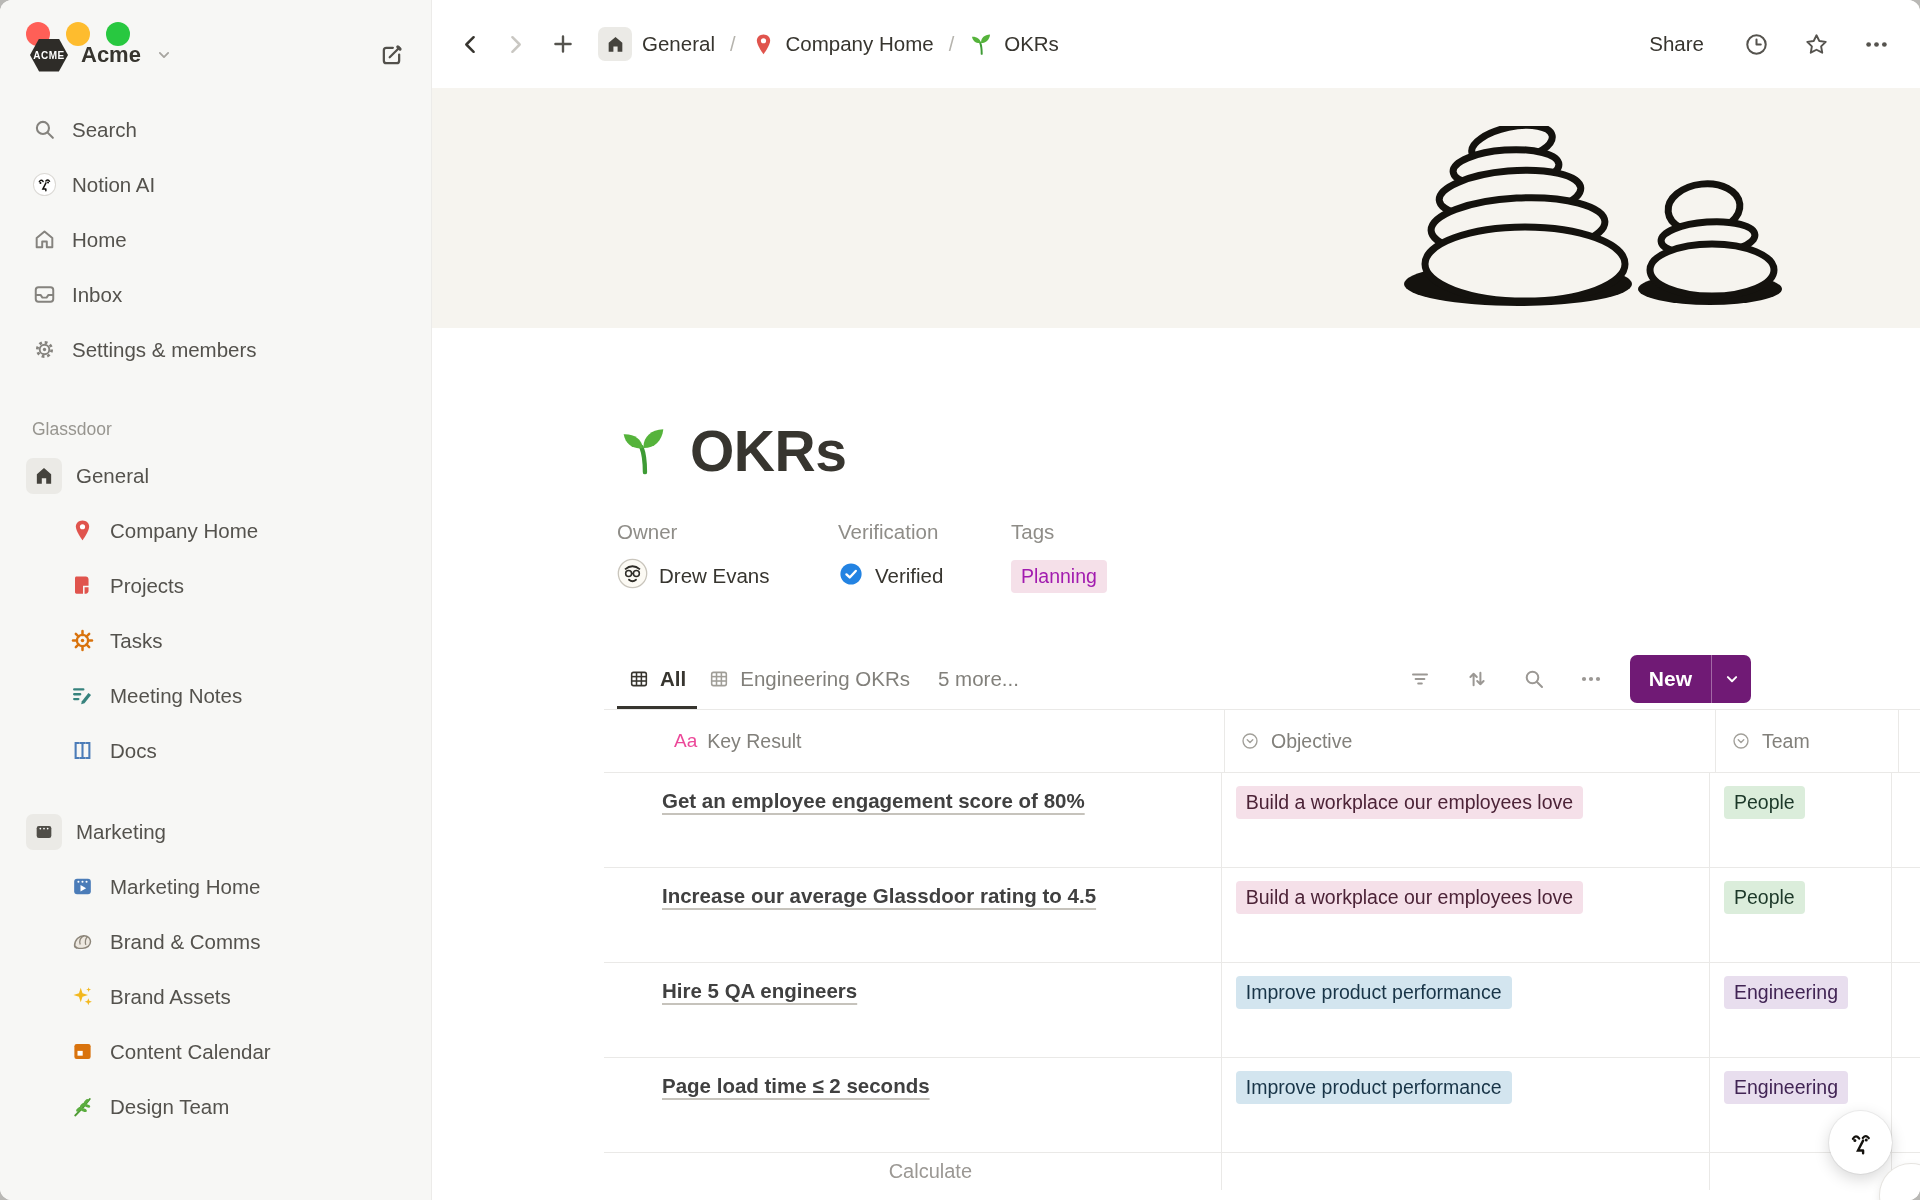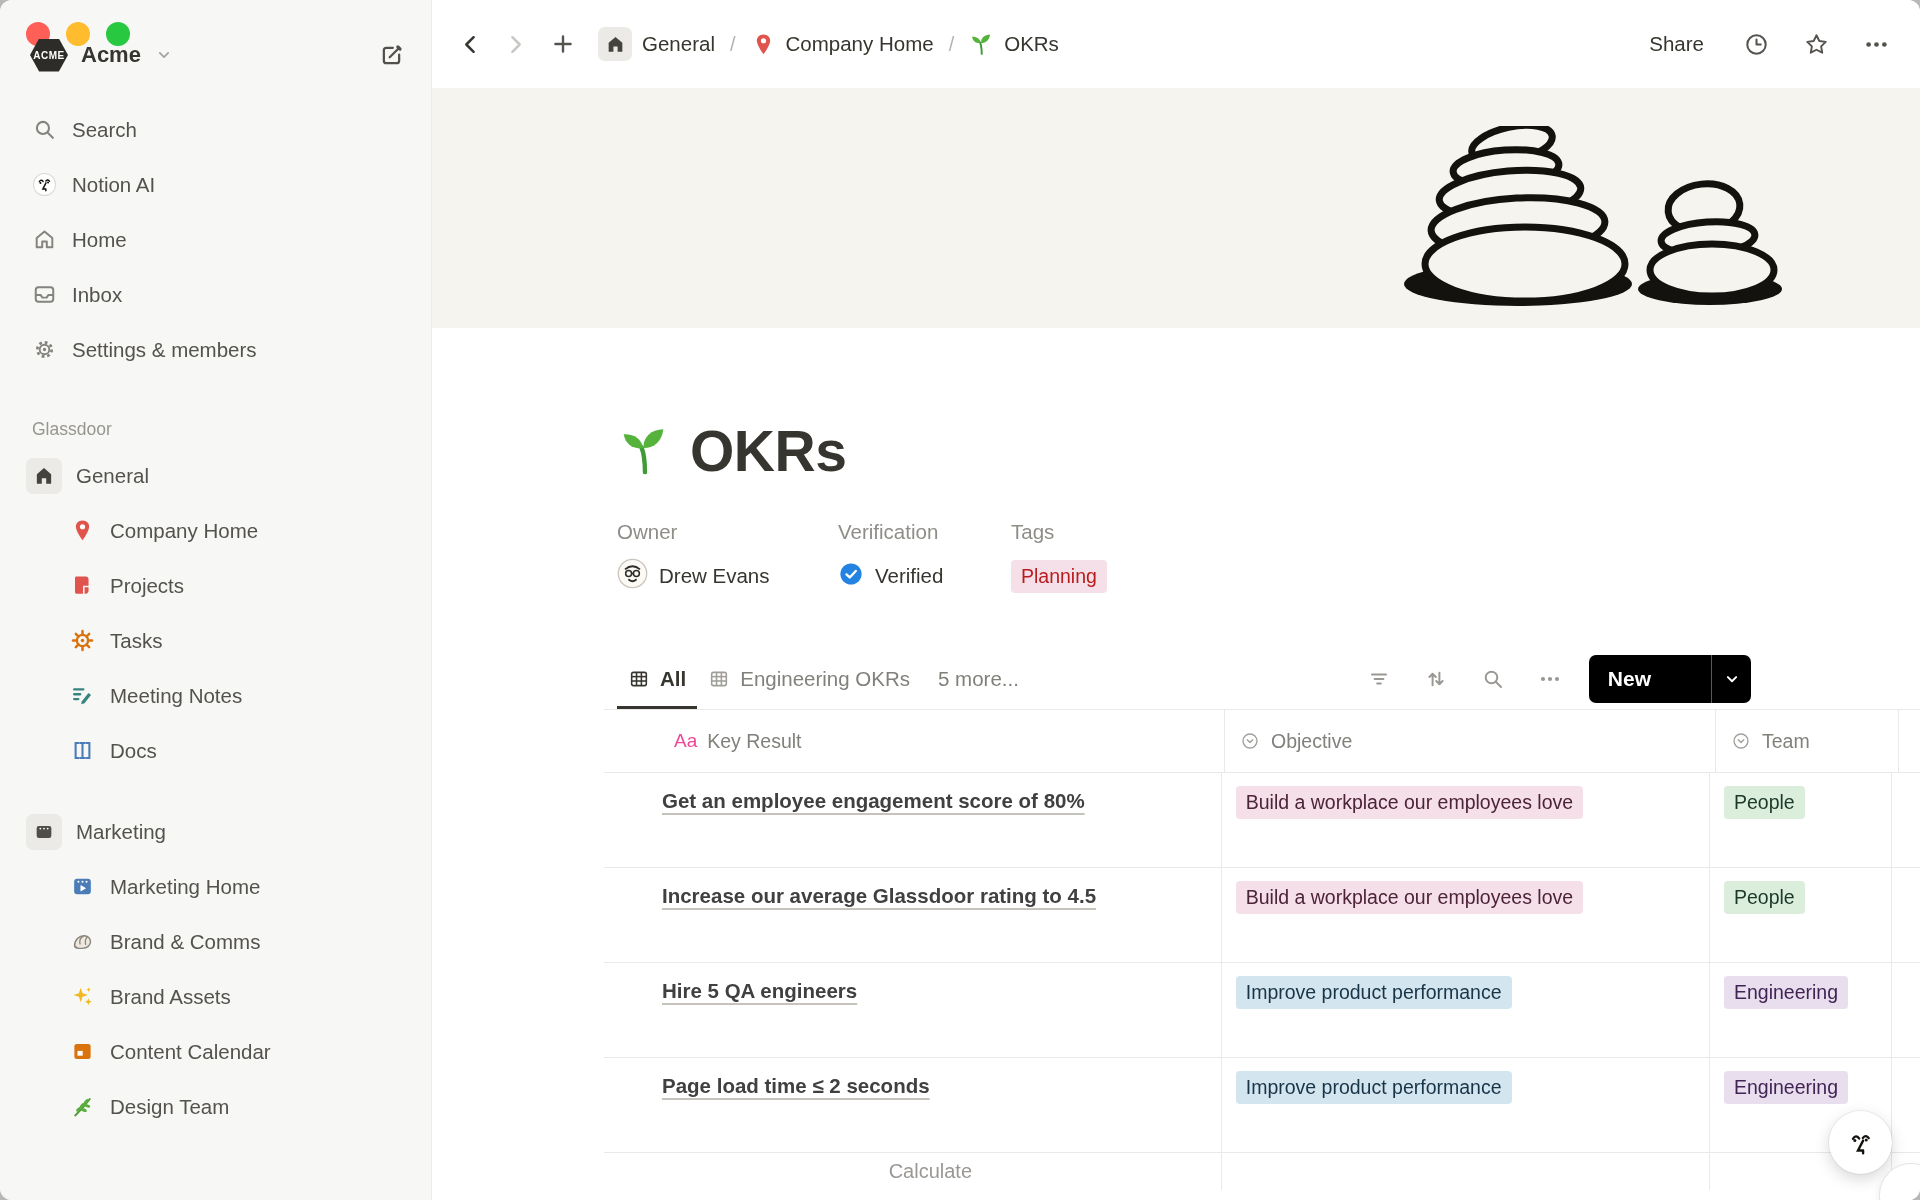--- a/index.html
+++ b/index.html
@@ -464,21 +464,21 @@
               <span class="vbadge"><svg viewBox="0 0 24 24">
                     <circle cx="12" cy="12" r="9.8" fill="#2383E2"></circle>
                     <path d="M7.8 12.4 L10.8 15.2 L16.4 9.2" fill="none" stroke="#fff" stroke-width="2.2" stroke-linecap="round" stroke-linejoin="round"></path>
                   </svg></span>
               <span>Verified</span>
             </div>
           </div>
           <div class="prop-tags">
             <div class="prop-label">Tags</div>
             <div class="prop-value" id="tags-value">
-                <span class="pill" style="background:#F5E0E9;color:#b91c1c">Planning</span>
+                <span class="pill" style="background:#F5E0E9;color:#a21caf">Planning</span>
               </div>
           </div>
         </div>
       </div>
 
       <div class="views-row">
         <div id="tabs-list" style="display:flex;height:100%;">
             <div class="tab active">
               <span class="icon s22">
                 <svg viewBox="0 0 24 24" fill="none" stroke="currentColor" stroke-width="1.7">
@@ -528,21 +528,21 @@
               </svg>
             </span>
           <span class="icon">
               <svg viewBox="0 0 24 24" fill="currentColor">
                 <circle cx="5" cy="12" r="2.1"></circle>
                 <circle cx="12" cy="12" r="2.1"></circle>
                 <circle cx="19" cy="12" r="2.1"></circle>
               </svg>
             </span>
         </div>
-        <div class="new-btn" id="new-btn" style="background: #000000; gap: 41px;">
+        <div class="new-btn" id="new-btn" style="background: #701a75;">
           <span class="new-main">New</span>
           <span class="new-split">
               <svg viewBox="0 0 24 24" fill="none" stroke="#fff" stroke-width="2.6" stroke-linecap="round" stroke-linejoin="round">
                 <path d="M6.5 9.5 L12 15 L17.5 9.5"></path>
               </svg>
             </span>
         </div>
       </div>
 
       <div class="dbtable">

